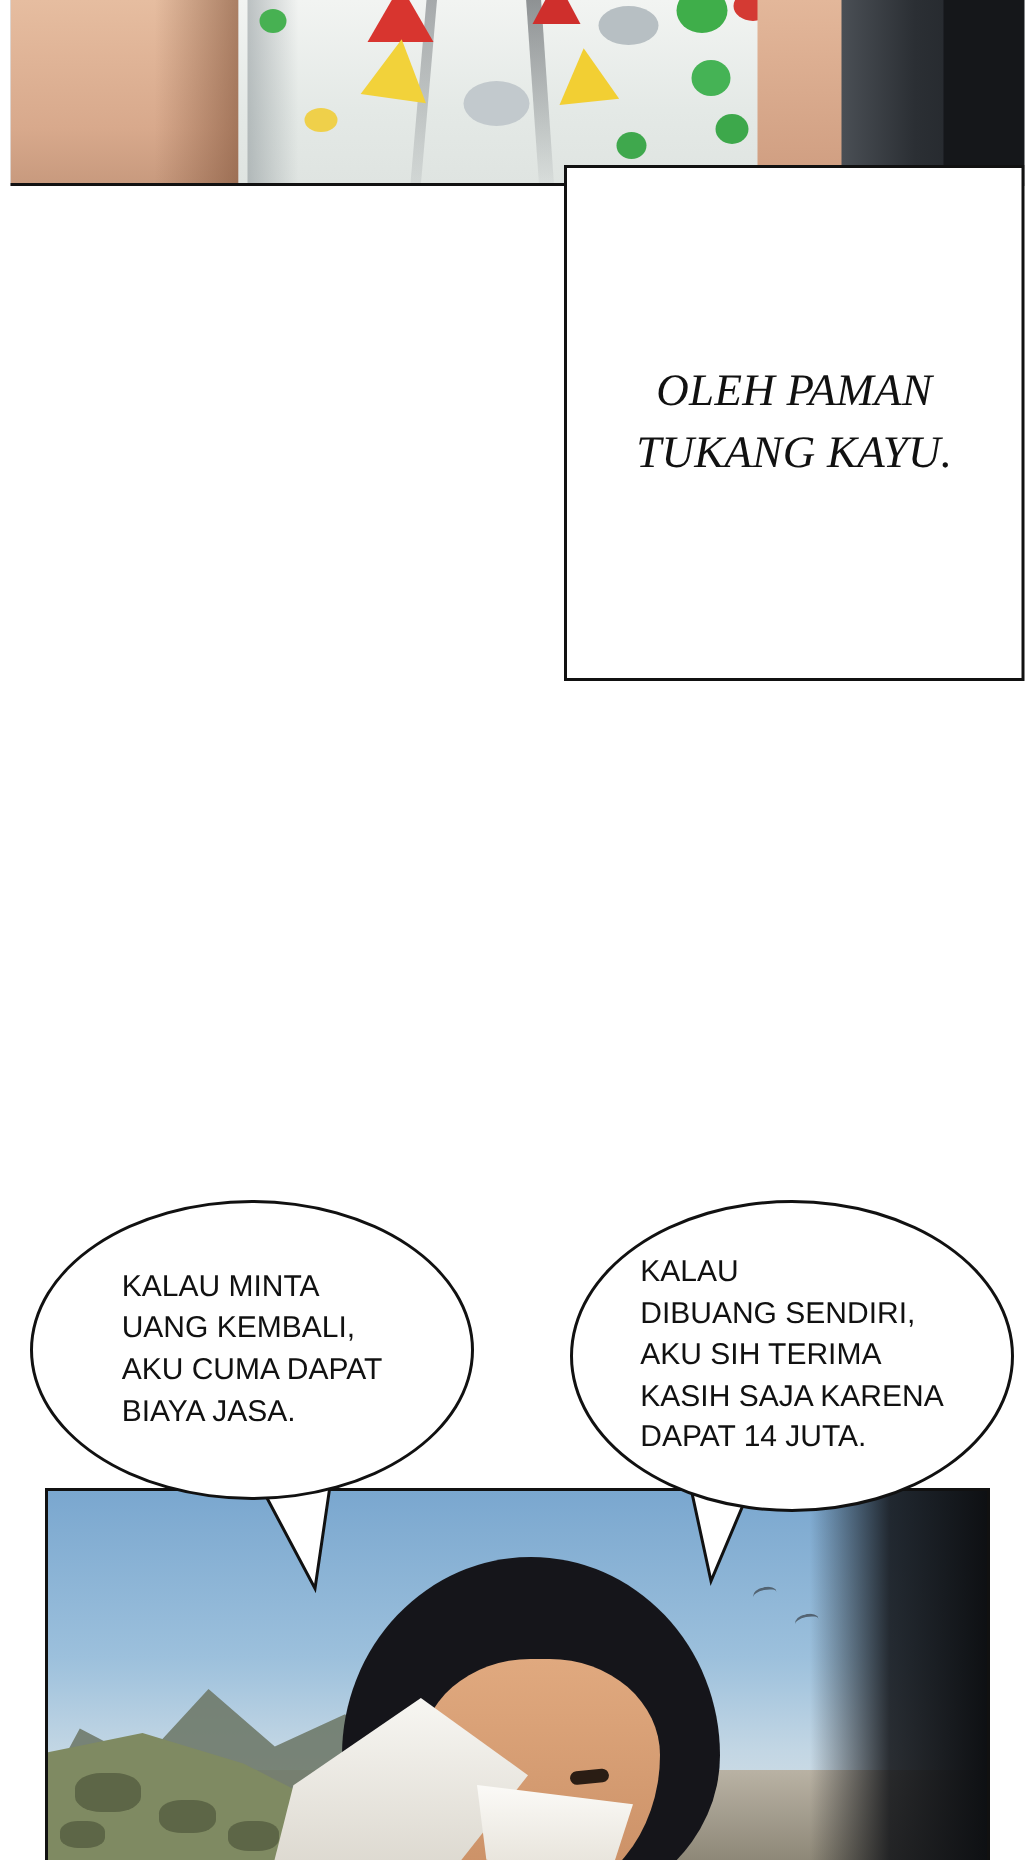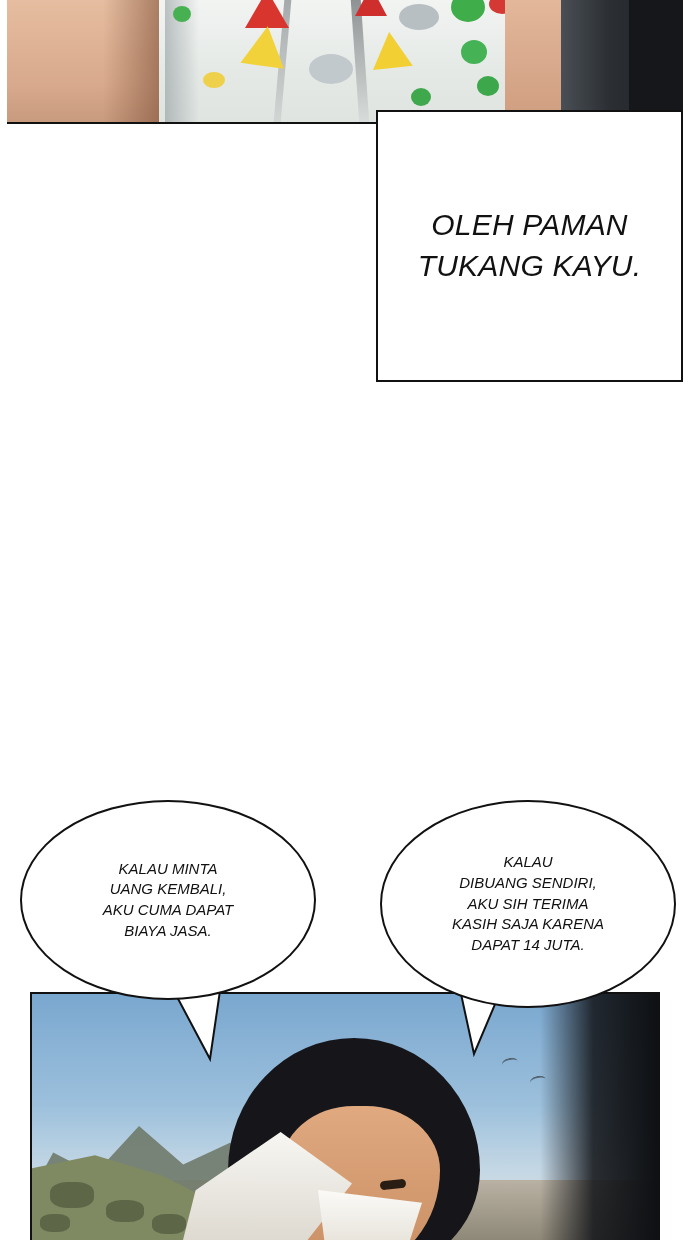--- a/index.html
+++ b/index.html
@@ -123,27 +123,26 @@
     background: #ffffff;
     border: 2px solid #111;
     border-radius: 50%;
     box-sizing: border-box;
     display: flex;
     align-items: center;
     justify-content: center;
     z-index: 5;
   }
   .bubble-text {
-    font-size: 15px;
+    font-size: 20px;
     line-height: 1.38;
     color: #111;
-    text-align: center;
+    text-align: left;
     white-space: pre-line;
     padding: 0 16px;
-    font-style: italic;
   }
   .tail {
     position: absolute;
     z-index: 4;
   }
   .tail svg { display: block; }
 
   
   .panel-bottom {
     position: absolute;
@@ -258,21 +257,21 @@
       <div class="blob" style="left:252px; top:88px; width:20px; height:18px; background:#3fa84d;"></div>
 
       <div class="blob" style="left:240px; top:4px; width:40px; height:26px; background:#b7bfc3;"></div>
       <div class="blob" style="left:150px; top:54px; width:44px; height:30px; background:#c2c9cd;"></div>
     </div>
     <div class="pt-arm-right"></div>
     <div class="pt-dark-right"></div>
     <div class="pt-dark-right2"></div>
   </div>
 
-  <div class="caption-box" style="left:376px; top:110px; width:307px; height:272px;">
+  <div class="caption-box" style="left:376px; top:110px; width:307px; height:344px;font-family:Liberation Serif, serif;">
     <div class="caption-text">OLEH PAMAN
 TUKANG KAYU.</div>
   </div>
 
   <div class="tail" style="left:150px; top:955px; width:80px; height:110px;">
     <svg width="80" height="110" viewBox="0 0 80 110">
       <path d="M8,6 L72,22 L60,104 Z" fill="#ffffff" stroke="#111111" stroke-width="2"></path>
       <path d="M10,10 L66,20" stroke="#ffffff" stroke-width="8"></path>
     </svg>
   </div>

